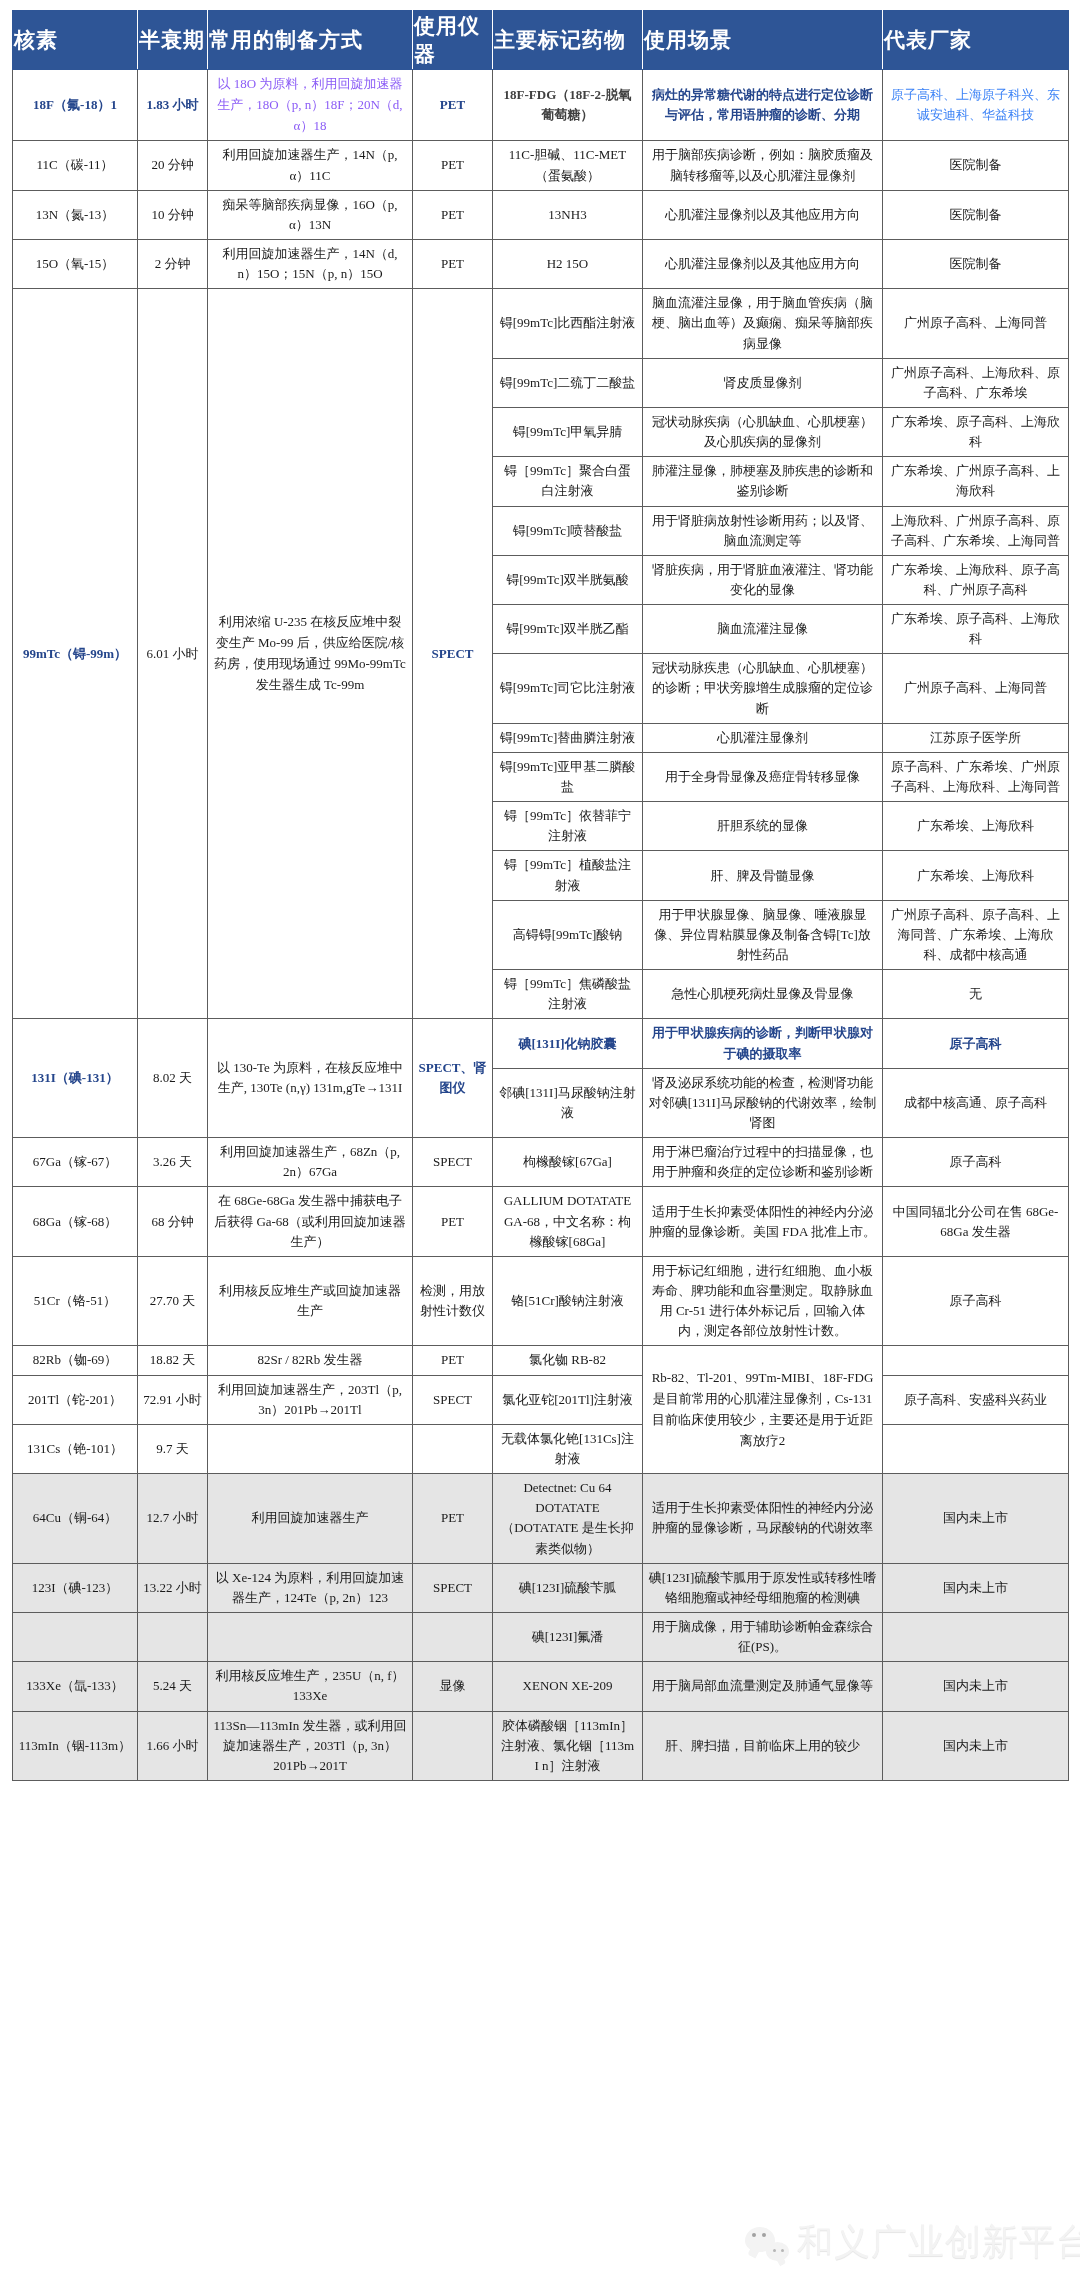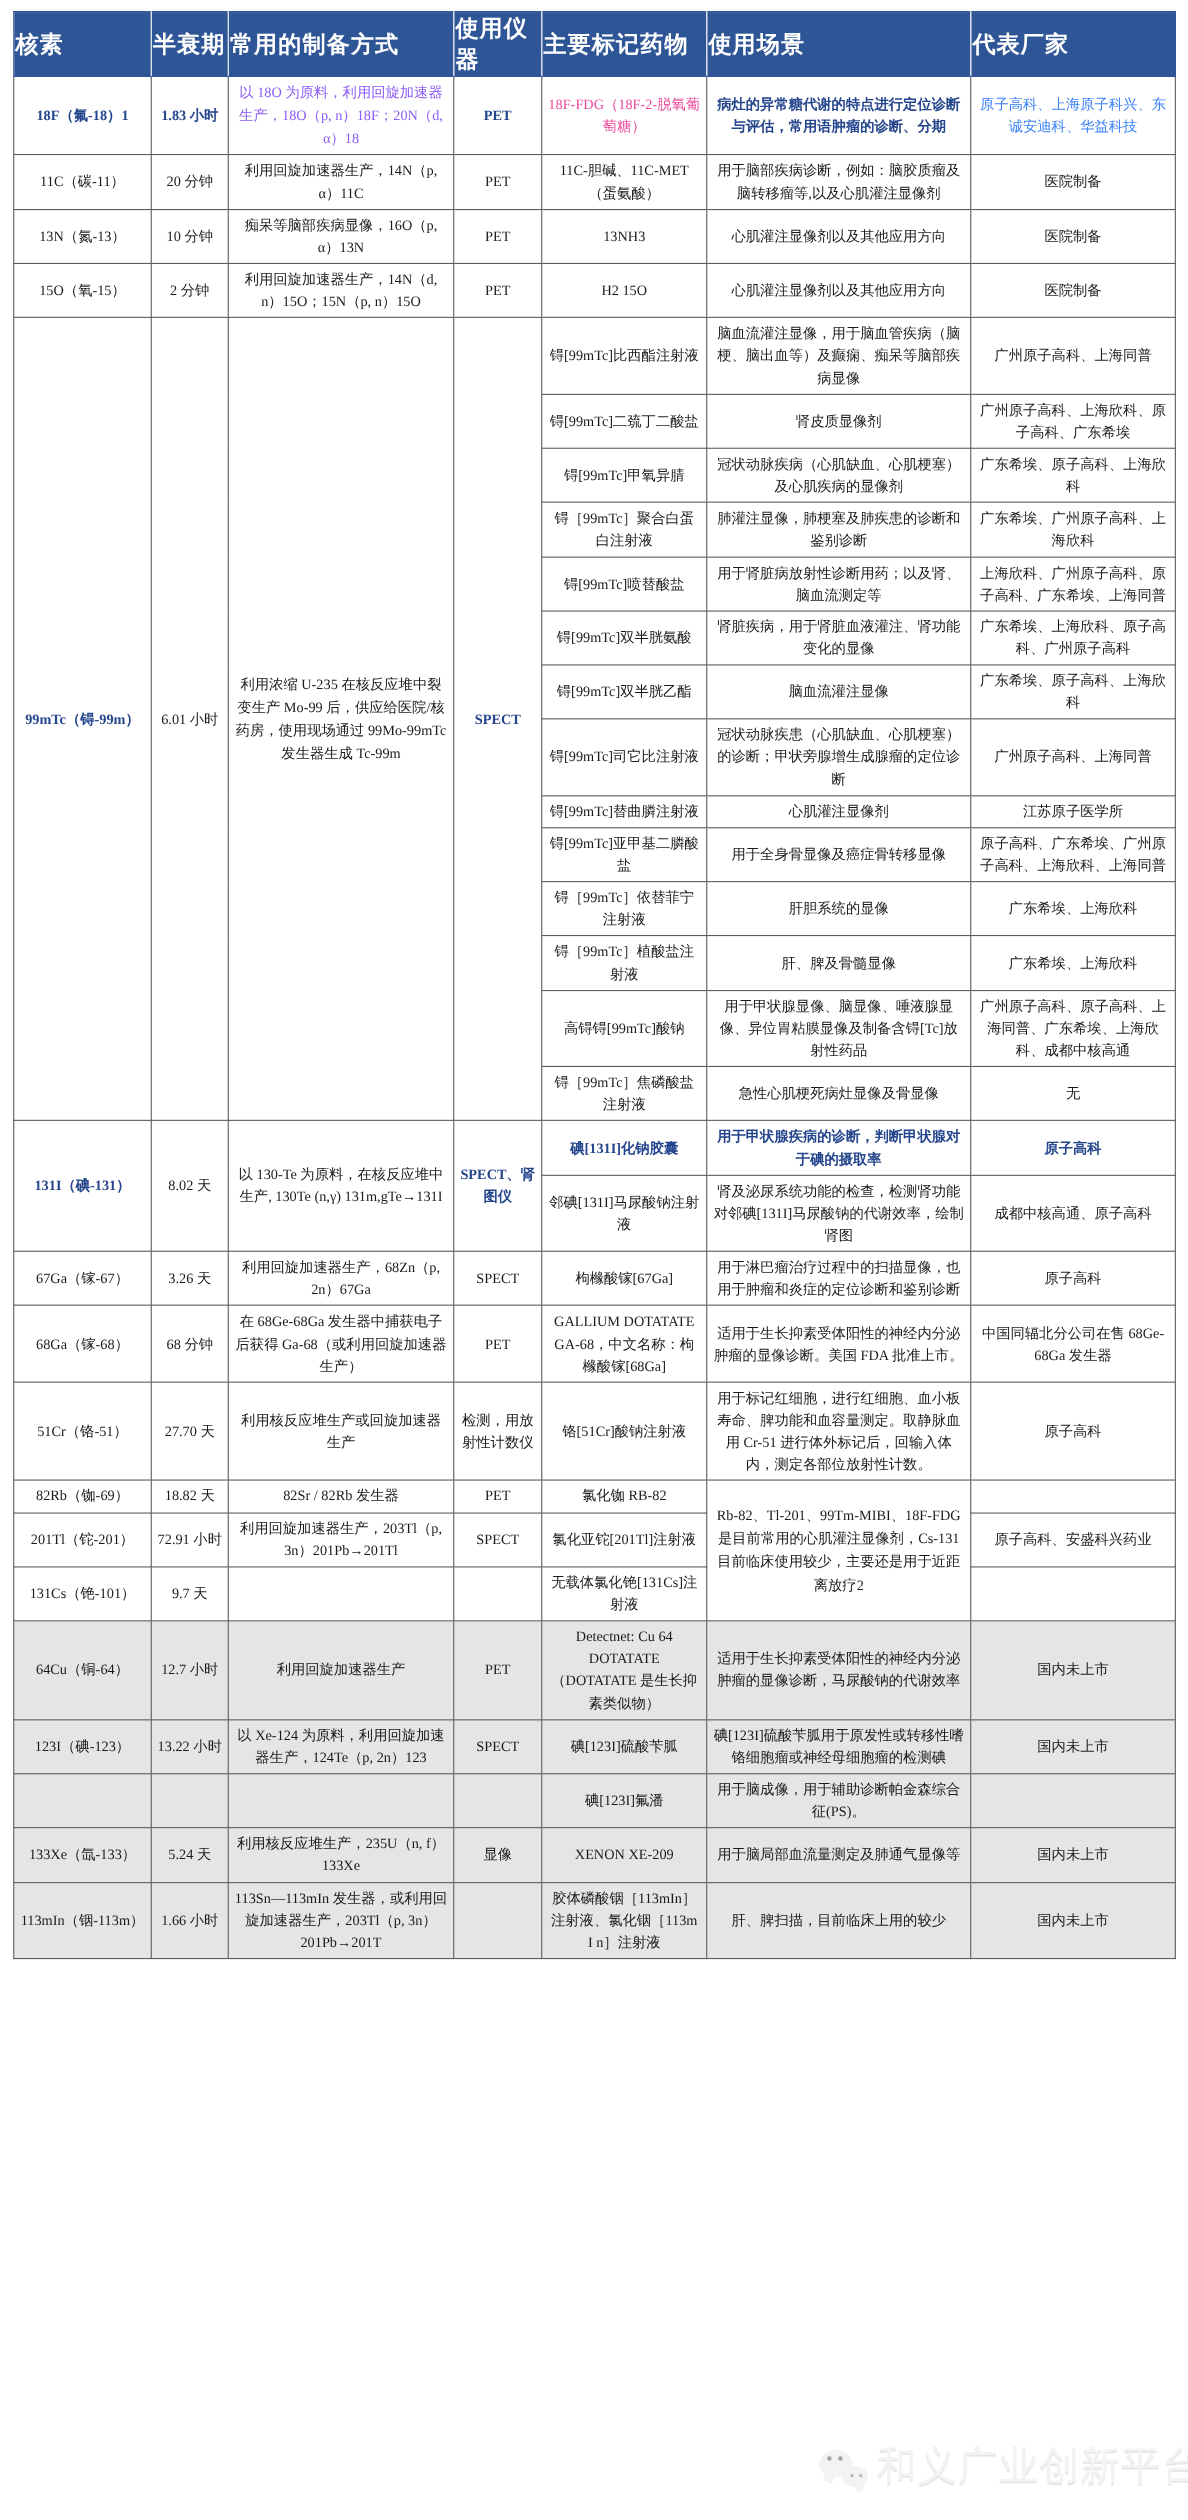--- a/index.html
+++ b/index.html
@@ -136,21 +136,21 @@
         <th>代表厂家</th>
       </tr>
     </thead>
     <tbody>
 
       <tr class="blue">
         <td>18F（氟-18）1</td>
         <td>1.83 小时</td>
         <td class="tall" style="color:#8b5cf6;font-weight:normal">以 18O 为原料，利用回旋加速器生产，18O（p, n）18F；20N（d, α）18</td>
         <td>PET</td>
-        <td style="color:#ec4899;font-weight:normal">18F-FDG（18F-2-脱氧葡萄糖）</td>
+        <td style="color:#404040;font-weight:bold">18F-FDG（18F-2-脱氧葡萄糖）</td>
         <td>病灶的异常糖代谢的特点进行定位诊断与评估，常用语肿瘤的诊断、分期</td>
         <td style="color:#3b82f6;font-weight:normal">原子高科、上海原子科兴、东诚安迪科、华益科技</td>
       </tr>
 
       <tr>
         <td>11C（碳-11）</td>
         <td>20 分钟</td>
         <td>利用回旋加速器生产，14N（p, α）11C</td>
         <td>PET</td>
         <td>11C-胆碱、11C-MET（蛋氨酸）</td>

